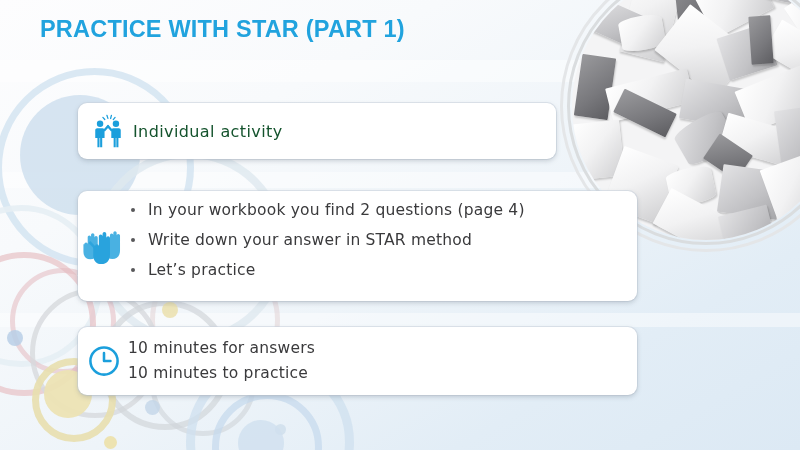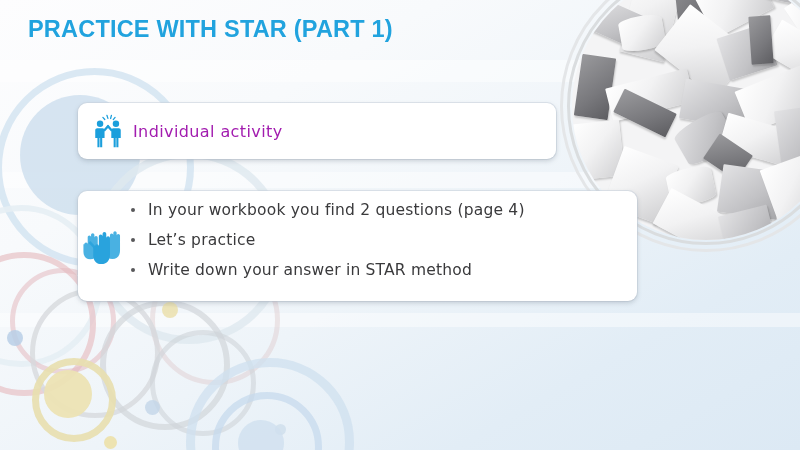--- a/index.html
+++ b/index.html
@@ -123,21 +123,21 @@
     background: linear-gradient(135deg, #9a9a9d 0%, #78787c 60%, #5d5d61 100%);
   }
   .blk.md {
     background: linear-gradient(135deg, #e3e3e5 0%, #c2c2c5 60%, #a6a6a9 100%);
   }
   .blk.cyl { border-radius: 50% / 16%; }
 
   
   .title {
     position: absolute;
-    left: 28px; top: 16px;
+    left: 40px; top: 16px;
     font-family: "Liberation Sans", sans-serif;
     font-weight: bold;
     font-size: 23.5px;
     letter-spacing: .2px;
     color: #21a3de;
     white-space: nowrap;
   }
 
   
   .card {
@@ -147,21 +147,21 @@
     box-shadow: 0 2px 5px rgba(90,105,120,.28),
                 0 0 0 1px rgba(205,215,225,.55);
     box-sizing: border-box;
   }
   .card-1 { left: 78px;  top: 103px; width: 478px; height: 56px; }
   .card-2 { left: 78px;  top: 191px; width: 559px; height: 110px; }
   .card-3 { left: 78px;  top: 327px; width: 559px; height: 68px; }
 
   .card-text {
     font-family: "DejaVu Sans", sans-serif;
-    color: #a21caf;
+    color: #14532d;
     font-size: 15.5px;
   }
 
   .c1-text {
     position: absolute;
     left: 55px; top: 50%;
     transform: translateY(-50%);
     font-size: 16px;
     letter-spacing: .4px;
   }
@@ -317,19 +317,29 @@
 
         <path d="M33 24.4c0-1 .8-1.8 1.8-1.8s1.8.8 1.8 1.8v-8.1c0-1 .8-1.8 1.8-1.8s1.8.8 1.8 1.8v8.1v-10.4c0-1 .8-1.8 1.8-1.8s1.8.8 1.8 1.8v10.4v-7.6c0-1 .8-1.8 1.8-1.8s1.8.8 1.8 1.8v16c0 6-3.4 9.3-8.1 9.3-4.4 0-8.3-2.9-8.3-8.5V24.4z" opacity=".85"></path>
 
         <path d="M20.6 28.2c0-1.1.9-2 2-2s2 .9 2 2V17.6c0-1.1.9-2 2-2s2 .9 2 2v10.6V15c0-1.1.9-2 2-2s2 .9 2 2v13.2V19.4c0-1.1.9-2 2-2s2 .9 2 2v17.8c0 6.8-3.9 10.3-9.1 10.3-5 0-8.9-3.2-8.9-9.4V28.2z"></path>
 
         <path d="M20.1 31.5l-6.6 -6.8 1.9 -2 6.6 6.8z" opacity=".9"></path>
       </g>
     </svg>
     <ul class="bullets">
       <li>In your workbook you find 2 questions (page 4)</li>
+      <li>Write down your answer in STAR method</li>
       <li>Let’s practice</li>
-      <li>Write down your answer in STAR method</li>
     </ul>
   </div>
 
+  <div class="card card-3">
+    <svg class="icon icon-clock" viewBox="0 0 40 40">
+      <circle cx="20" cy="20" r="16" fill="none" stroke="#1b9fdc" stroke-width="3"></circle>
+      <path d="M20 10.5V20h7.6" fill="none" stroke="#1b9fdc" stroke-width="3" stroke-linecap="round" stroke-linejoin="round"></path>
+    </svg>
+    <div class="c3-lines">
+      <div class="card-text">10 minutes for answers</div>
+      <div class="card-text">10 minutes to practice</div>
+    </div>
+  </div>
 
 </div>
 
 </body></html>

